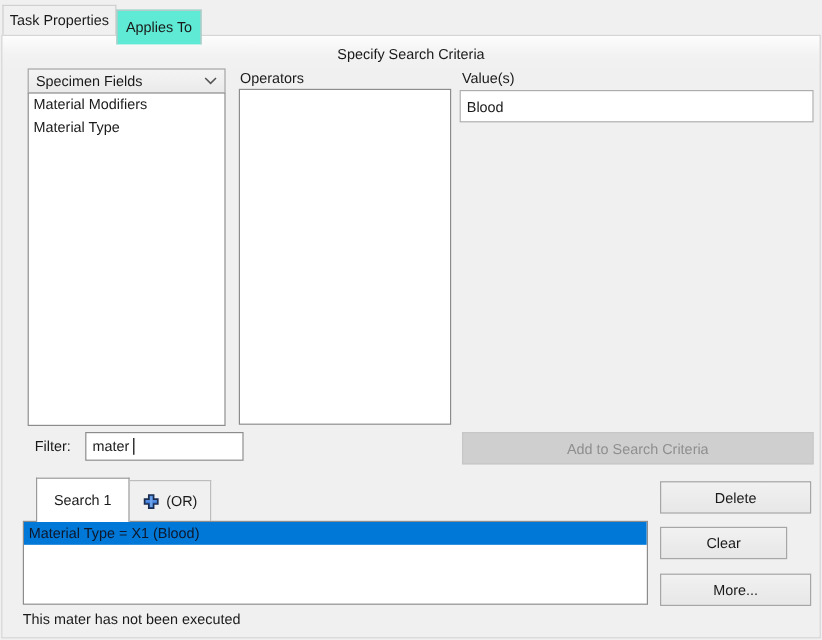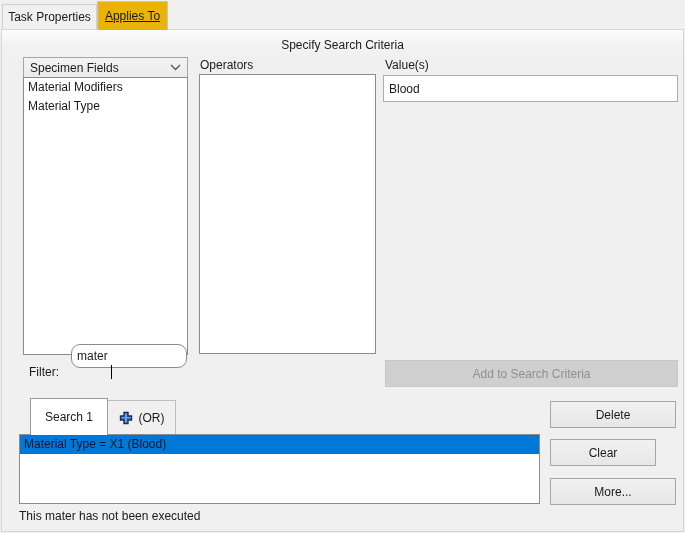--- a/index.html
+++ b/index.html
@@ -22,25 +22,24 @@
     border-bottom: none;
     white-space: nowrap;
     cursor: default;
   }
   .tab.inactive {
     top: 4px; height: 25px;
     background: #f0f0f0;
     z-index: 1;
   }
   .tab.active {
-    top: 1px; height: 29px;
-    background: #eab308;
+    top: 8px; height: 29px;
+    background: #5eead4;
     border-color: #c6c6c6;
     z-index: 3;
-    text-decoration: underline;
   }
   #tab-task { left: 2px; width: 95px; }
   #tab-applies { left: 97px; width: 71px; }
 
   
   .tab-page {
     position: absolute;
     left: 1px; right: 1px; top: 29px; bottom: 1px;
     background: linear-gradient(to bottom, #fdfdfd 0px, #f2f2f2 16px, #f0f0f0 30px);
     border: 1px solid #d6d6d6;
@@ -80,21 +79,21 @@
     position: absolute;
     border: 1px solid #adadad;
     background: #fff;
     font-family: "Liberation Sans", "DejaVu Sans", sans-serif;
     font-size: 12px;
     color: #1a1a1a;
     padding: 4px 5px;
     outline: none;
   }
   #value-input { left: 381px; top: 45px; width: 295px; height: 27px; }
-  #filter-input { left: 69px; top: 314px; width: 116px; height: 24px; border-color: #8c8c8c; border-radius: 9px; }
+  #filter-input { left: 69px; top: 330px; width: 132px; height: 24px; border-color: #8c8c8c; }
   #filter-label { left: 27px; top: 335px; position: absolute; }
 
   
   .btn {
     position: absolute;
     display: flex; align-items: center; justify-content: center;
     background: linear-gradient(#f1f1f1, #e7e7e7);
     border: 1px solid #a6a6a6;
     font-family: "Liberation Sans", "DejaVu Sans", sans-serif;
     font-size: 12px;

